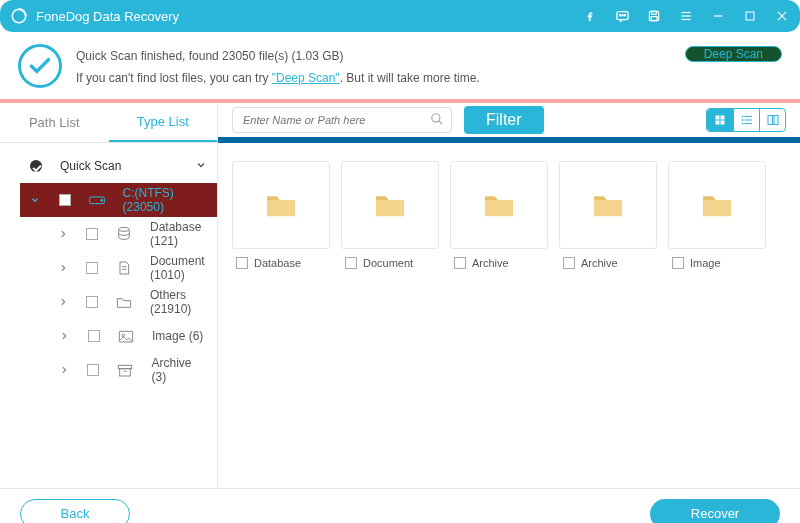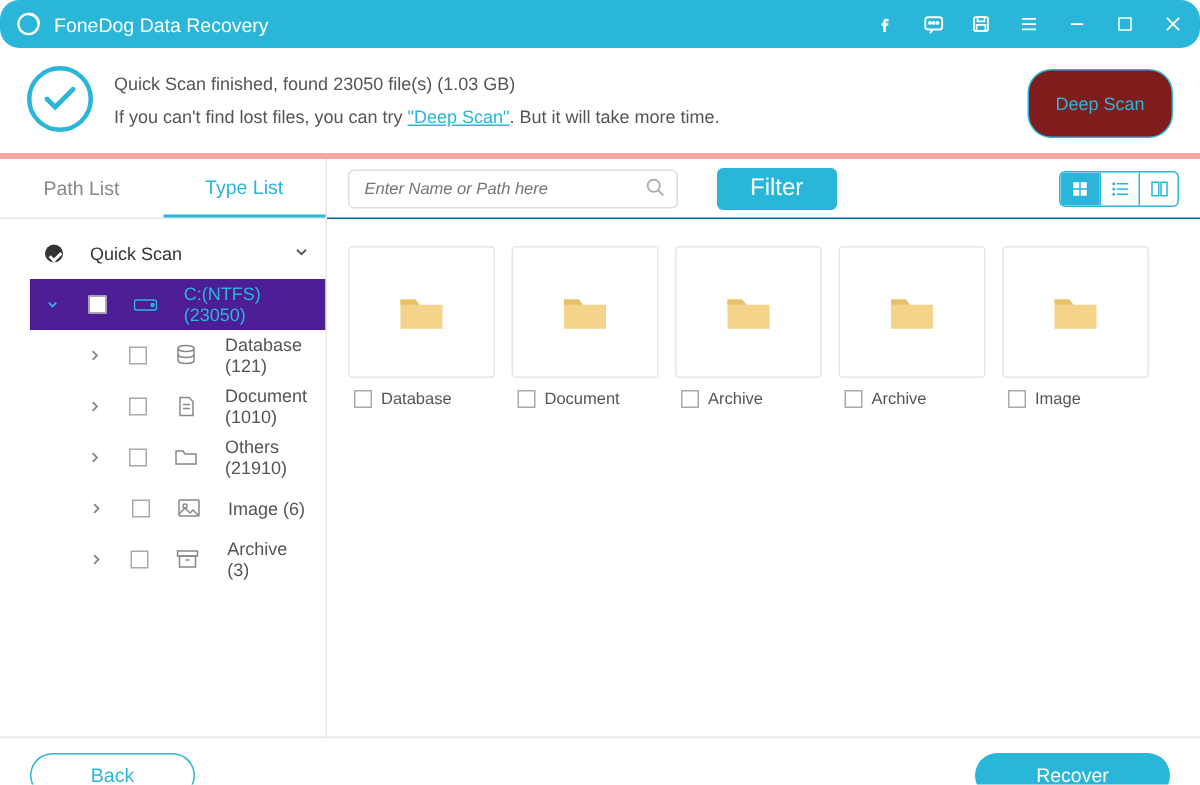--- a/index.html
+++ b/index.html
@@ -11,47 +11,47 @@
     .titlebar .title { font-size: 13px; flex: 1; }
     .titlebar .tb-icons { display: flex; gap: 16px; align-items: center; }
     .titlebar .tb-icon { width: 16px; height: 16px; display: flex; align-items: center; justify-content: center; cursor: pointer; font-size: 14px; }
 
     
     .status-wrap { padding: 12px 18px 10px 18px; display: flex; align-items: flex-start; border-bottom: 4px solid #fca5a5; }
     .check-circle { width: 44px; height: 44px; border: 3px solid #29b6d8; border-radius: 50%; display: flex; align-items: center; justify-content: center; margin-right: 14px; flex-shrink: 0; }
     .check-circle svg { width: 26px; height: 26px; }
     .status-text { flex: 1; font-size: 12px; color: #555; line-height: 1.8; padding-top: 2px; }
     .status-text a { color: #29b6d8; text-decoration: underline; cursor: pointer; }
-    .deep-scan-btn { border: 1.5px solid #29b6d8; color: #29b6d8; background: #7f1d1d; border-radius: 16px; padding: 15px 18px; font-size: 12px; cursor: pointer; margin-top: 2px; }
+    .deep-scan-btn { border: 1.5px solid #29b6d8; color: #29b6d8; background: #14532d; border-radius: 16px; padding: 0 18px; font-size: 12px; cursor: pointer; margin-top: 2px; }
 
     
     .main { display: flex; height: 385px; }
 
     
     .sidebar { width: 218px; border-right: 1px solid #e6e6e6; display: flex; flex-direction: column; }
     .tabs { display: flex; height: 40px; border-bottom: 1px solid #e6e6e6; }
     .tab { flex: 1; display: flex; align-items: center; justify-content: center; font-size: 13px; color: #888; cursor: pointer; }
     .tab.active { color: #29b6d8; border-bottom: 2px solid #29b6d8; }
     .tree { padding: 6px 0; overflow-y: auto; }
     .tree-row { display: flex; align-items: center; height: 34px; font-size: 12px; color: #555; padding: 0 10px; cursor: pointer; gap: 18px; margin-left: 20px; }
     .tree-row.quickscan { font-weight: 400; color: #333; }
-    .tree-row.drive { background: #4c1d95; color: #29b6d8; }
+    .tree-row.drive { background: #7f1d1d; color: #29b6d8; }
     .tree-row .chev { width: 12px; display: inline-flex; justify-content: center; font-size: 12px; }
     .tree-row .cb { width: 12px; height: 12px; border: 1px solid #aaa; background: #fff; flex-shrink: 0; }
     .tree-row .nodeicon { width: 16px; height: 14px; flex-shrink: 0; display: flex; align-items: center; justify-content: center; }
     .bullet { width: 12px; height: 12px; border-radius: 50%; background: #333; display: inline-block; position: relative; flex-shrink: 0; }
     .bullet::after { content: ""; position: absolute; left: 3px; top: 5px; width: 6px; height: 3px; border-left: 2px solid #fff; border-bottom: 2px solid #fff; transform: rotate(-45deg); }
     .tree-row.drive .nodeicon svg path, .tree-row.drive .nodeicon svg rect { stroke: #29b6d8; }
     .tree-row.indent1 { padding-left: 38px; }
     .spacer { flex: 1; }
     .row-chev-right { color: #888; font-size: 14px; }
 
     
     .content { flex: 1; display: flex; flex-direction: column; }
-    .toolbar { height: 40px; display: flex; align-items: center; padding: 0 14px; gap: 26px; border-bottom: 1px solid #0369a1; }
+    .toolbar { height: 40px; display: flex; align-items: center; padding: 0 14px; gap: 12px; border-bottom: 6px solid #0369a1; }
     .searchbox { position: relative; width: 220px; }
     .searchbox input { width: 100%; height: 26px; border: 1px solid #ddd; border-radius: 4px; padding: 0 28px 0 10px; font-size: 11px; font-style: italic; color: #666; outline: none; }
     .searchbox .sicon { position: absolute; right: 8px; top: 5px; color: #aaa; }
     .filter-btn { background: #29b6d8; color: #fff; border: none; border-radius: 4px; padding: 5px 22px; font-size: 16px; cursor: pointer; }
     .view-toggle { display: flex; border: 1px solid #29b6d8; border-radius: 4px; overflow: hidden; }
     .view-toggle .vbtn { width: 26px; height: 22px; display: flex; align-items: center; justify-content: center; cursor: pointer; }
     .view-toggle .vbtn.active { background: #29b6d8; color: #fff; }
     .view-toggle .vbtn:not(.active) { color: #29b6d8; }
     .view-toggle .vbtn + .vbtn { border-left: 1px solid #29b6d8; }
 

